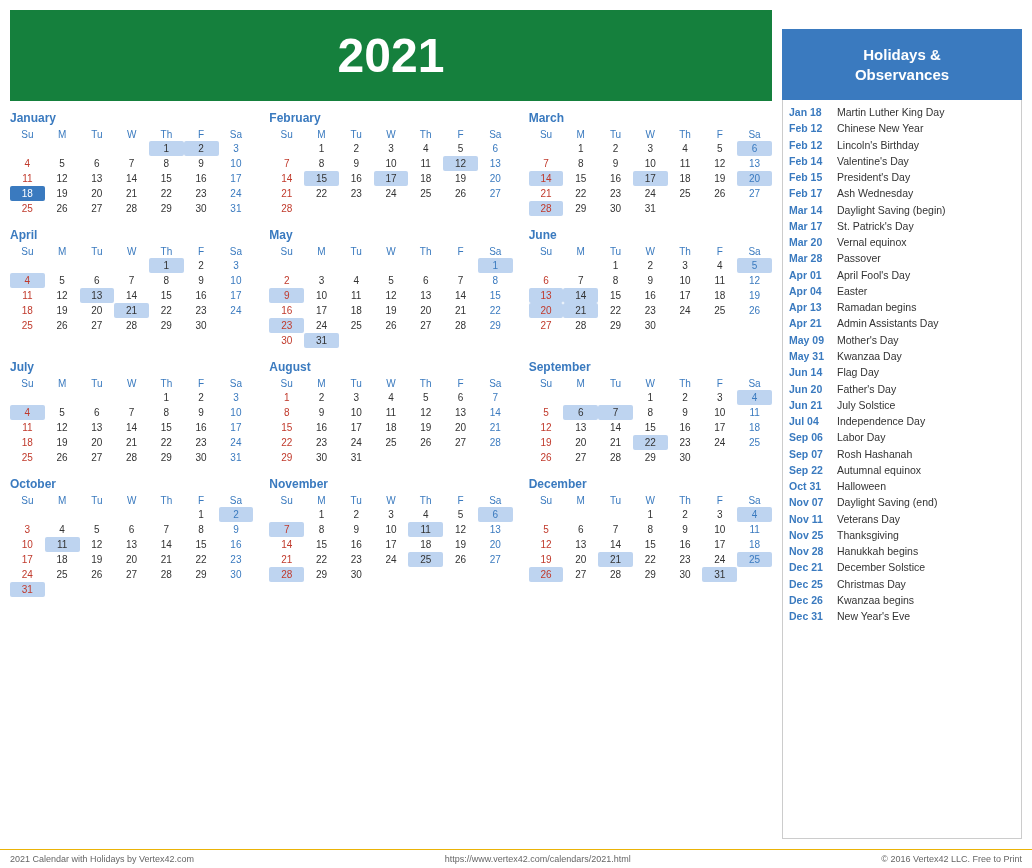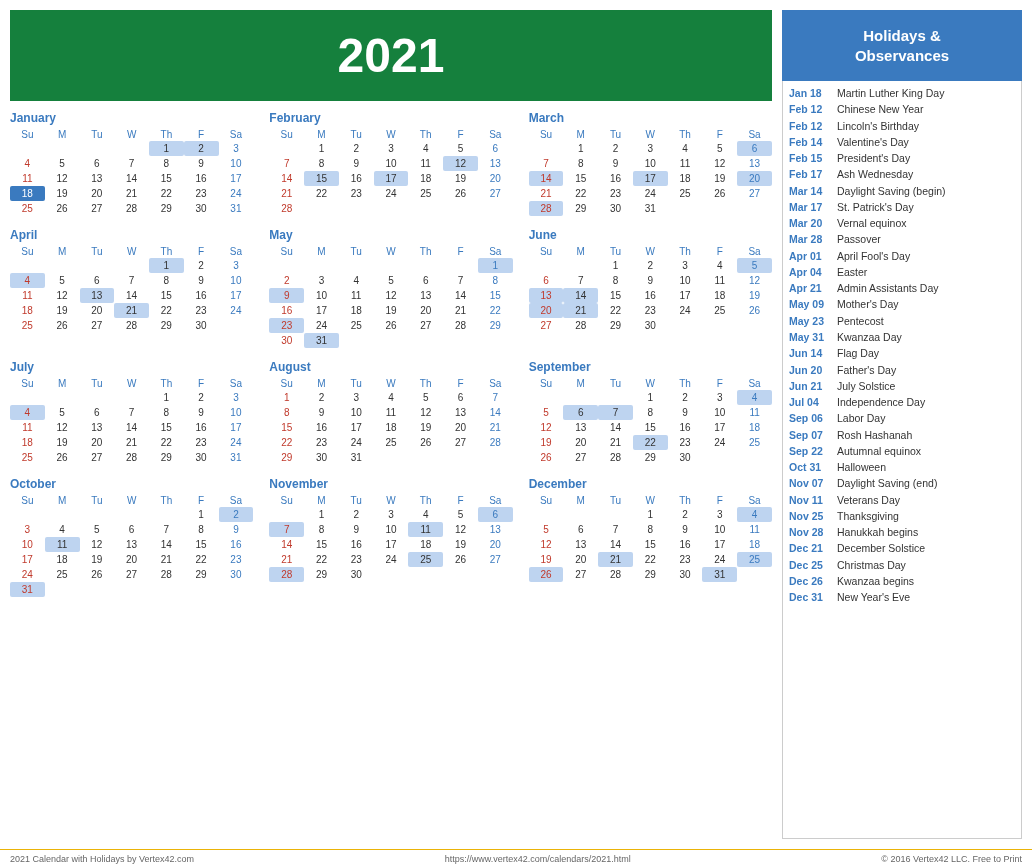--- a/index.html
+++ b/index.html
@@ -83,20 +83,21 @@
       background: #bed4f0;
       color: #3a7abf;
       border-radius: 2px;
     }
     
     .holidays-sidebar {
       width: 240px;
       min-width: 240px;
       display: flex;
       flex-direction: column;
+      margin-top: 19px;
     }
     .holidays-header {
       background: #3a7abf;
       color: white;
       text-align: center;
       font-size: 15px;
       font-weight: bold;
       padding: 16px 8px;
       line-height: 1.3;
     }
@@ -959,30 +960,30 @@
         </div>
         <div class="holiday-item">
           <span class="holiday-date">Apr 01</span>
           <span class="holiday-name">April Fool's Day</span>
         </div>
         <div class="holiday-item">
           <span class="holiday-date">Apr 04</span>
           <span class="holiday-name">Easter</span>
         </div>
         <div class="holiday-item">
+          <span class="holiday-date">Apr 13</span>
+          <span class="holiday-name">Ramadan begins</span>
+        </div>
+        <div class="holiday-item">
           <span class="holiday-date">Apr 21</span>
           <span class="holiday-name">Admin Assistants Day</span>
         </div>
         <div class="holiday-item">
           <span class="holiday-date">May 09</span>
           <span class="holiday-name">Mother's Day</span>
-        </div>
-        <div class="holiday-item">
-          <span class="holiday-date">May 23</span>
-          <span class="holiday-name">Pentecost</span>
         </div>
         <div class="holiday-item">
           <span class="holiday-date">May 31</span>
           <span class="holiday-name">Kwanzaa Day</span>
         </div>
         <div class="holiday-item">
           <span class="holiday-date">Jun 14</span>
           <span class="holiday-name">Flag Day</span>
         </div>
         <div class="holiday-item">

